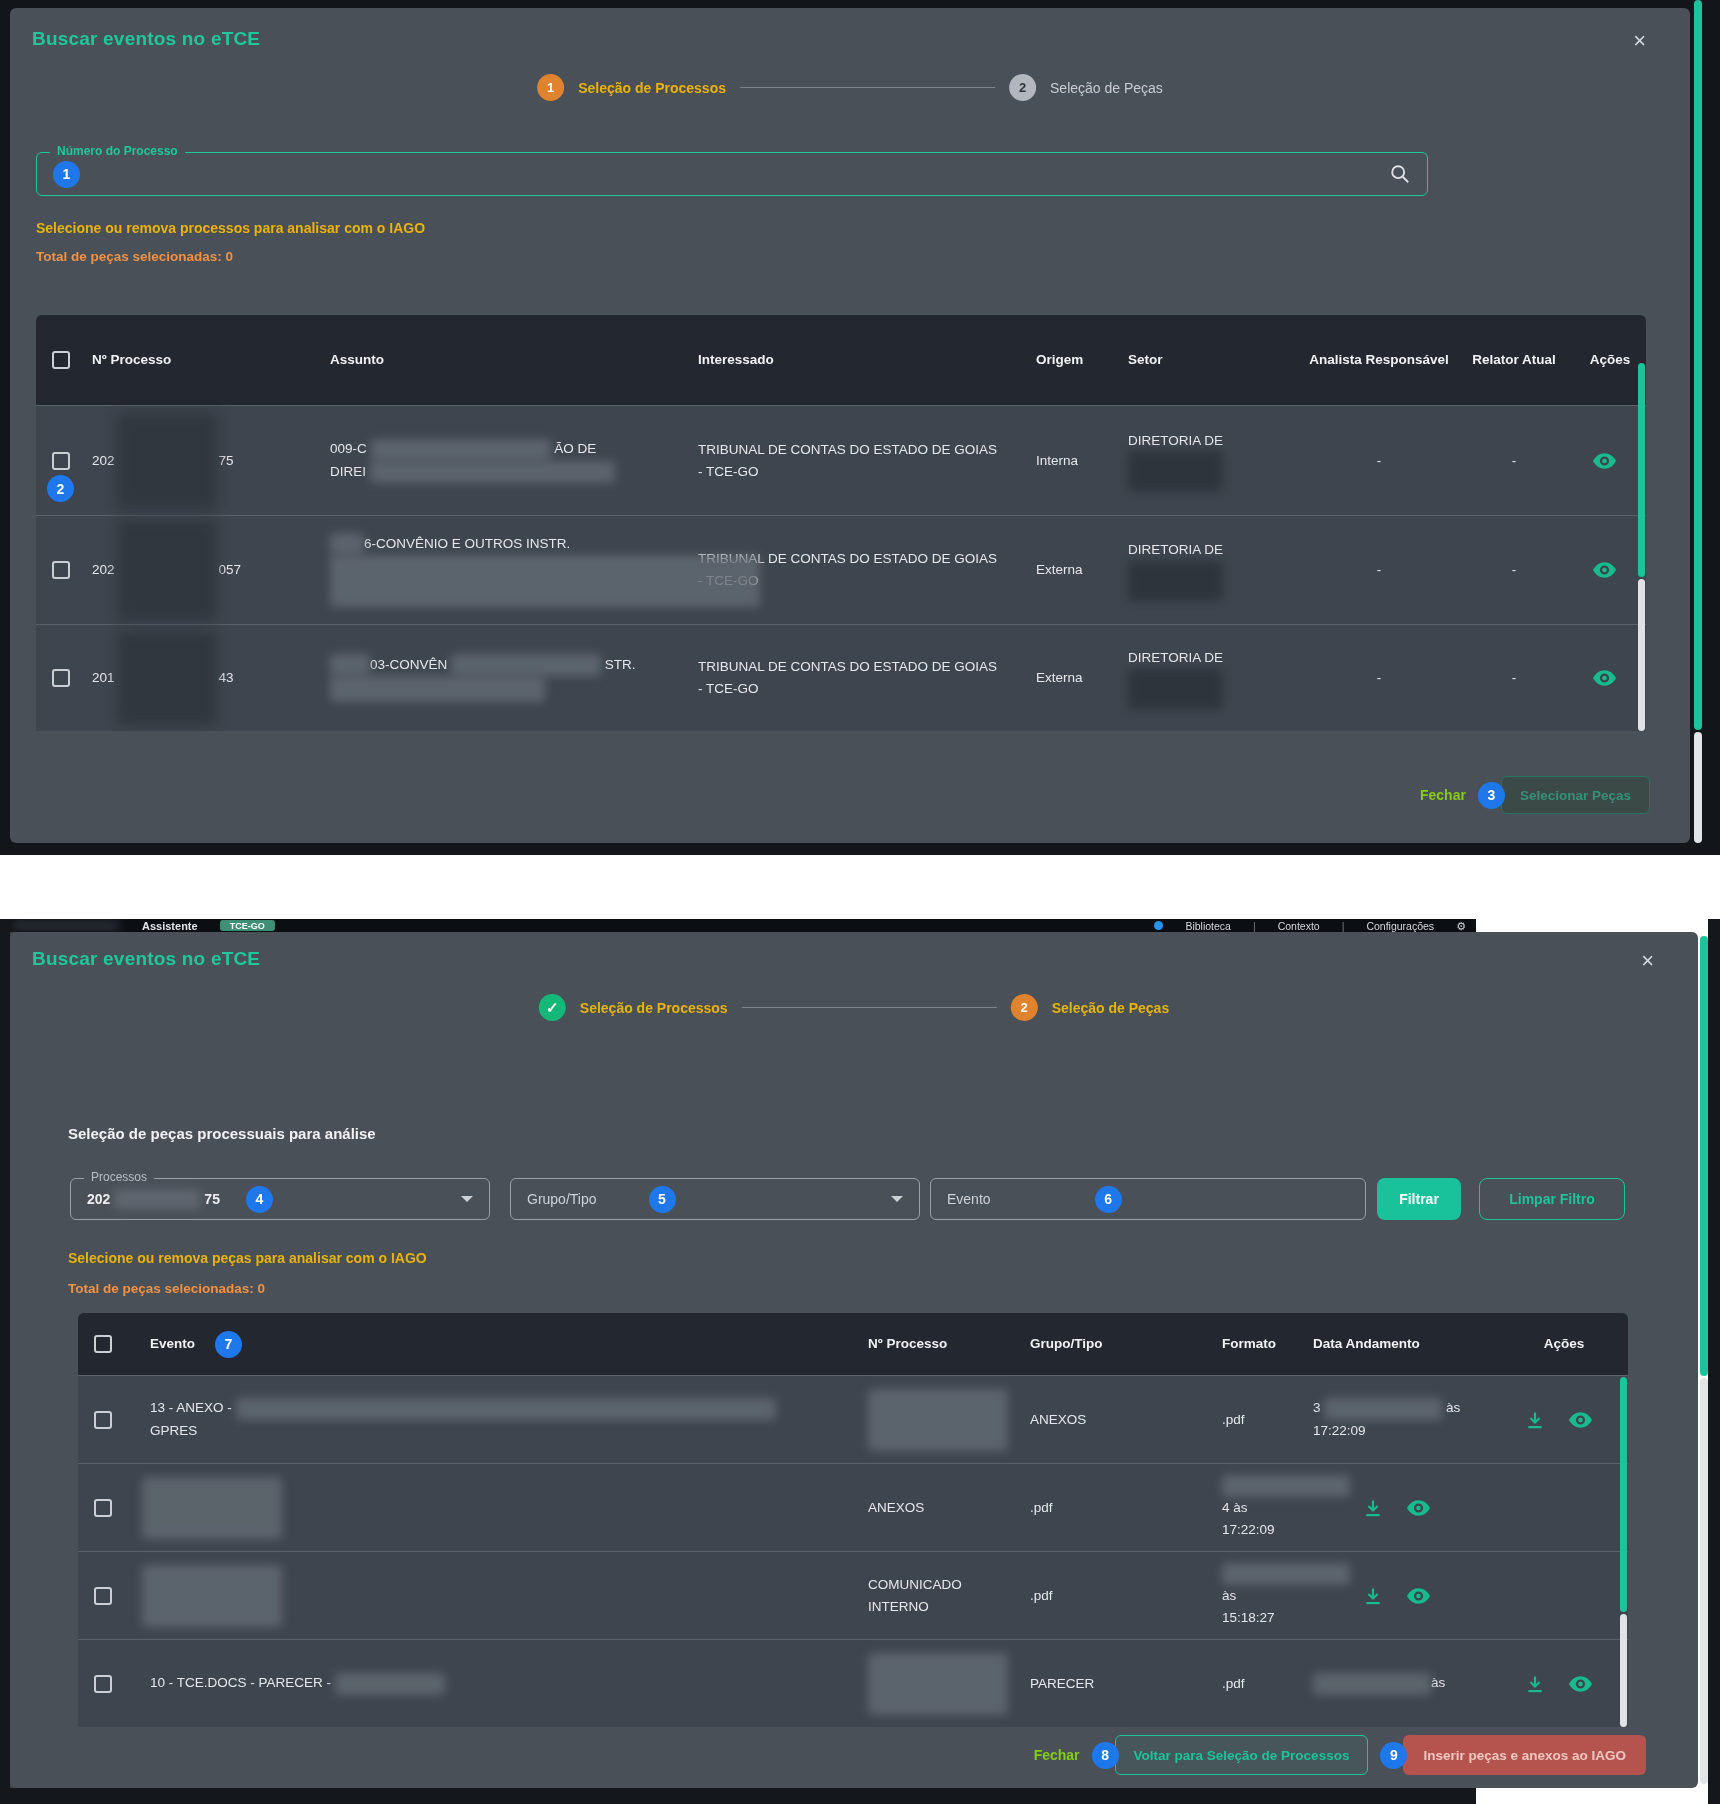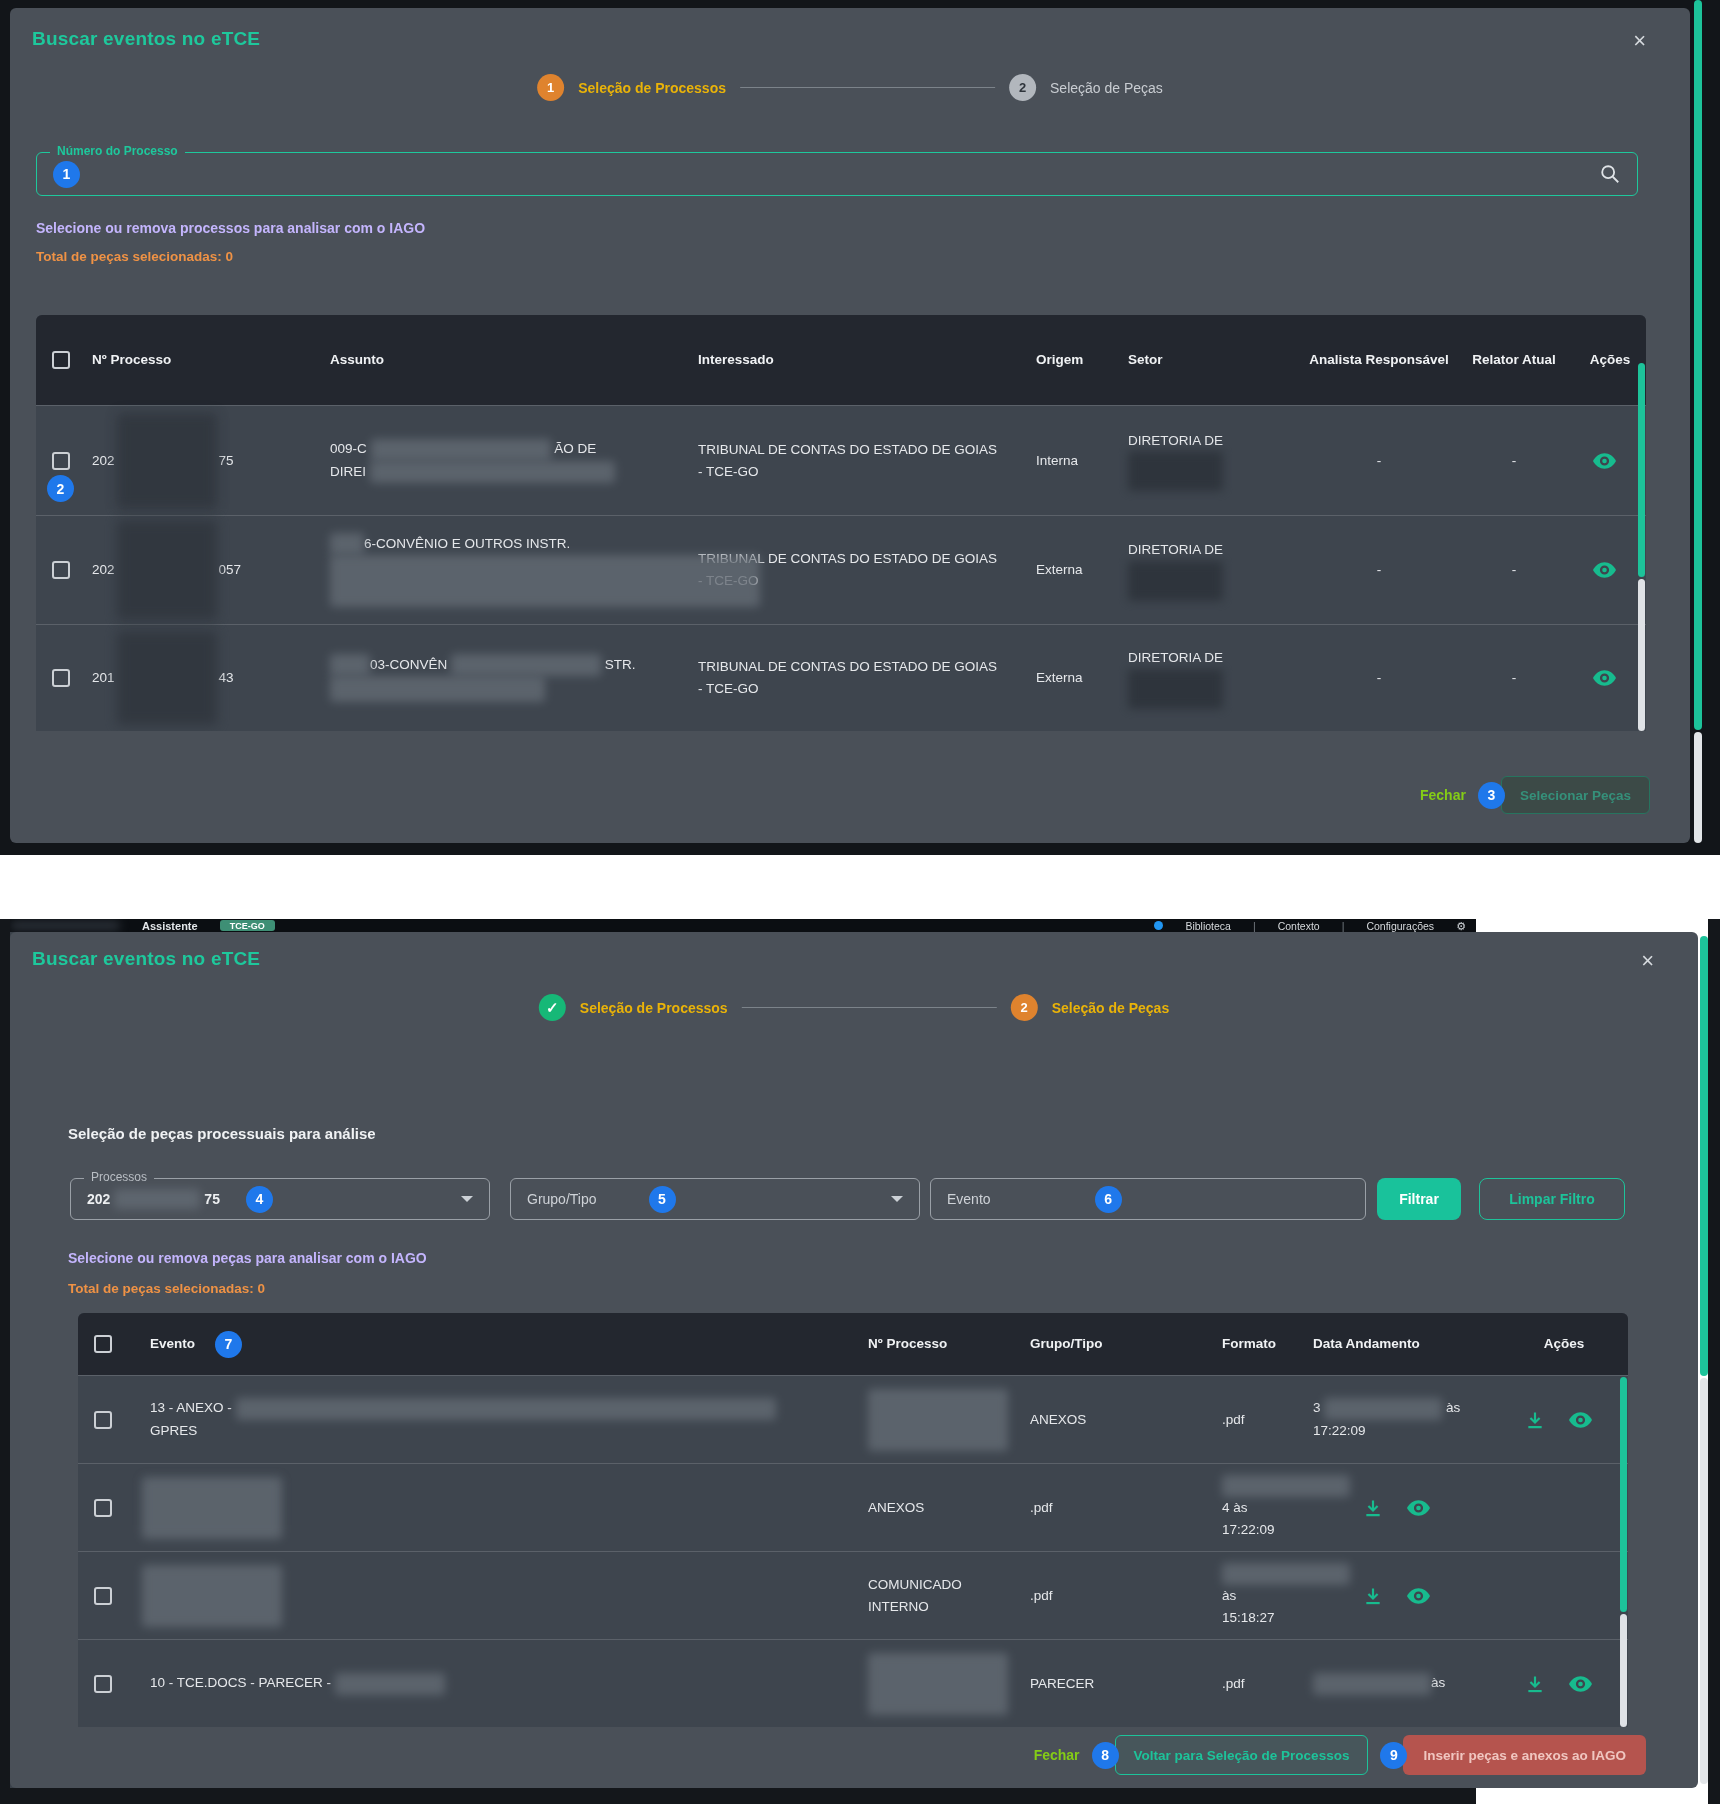--- a/index.html
+++ b/index.html
@@ -44,21 +44,21 @@
   .field{position:absolute;border-radius:6px;display:flex;align-items:center;padding:0 16px;gap:12px;}
   .field .flabel{position:absolute;top:-9px;left:13px;padding:0 7px;font-size:12px;background:#4a5058;}
   .field.teal{border:1.5px solid #1ec89c;}
   .field.teal .flabel{color:#1ec89c;font-weight:600;}
   .field.gray{border:1px solid #9aa0a7;}
   .field.gray .flabel{color:#b9bec4;}
   .ph-text{color:#ced2d7;font-size:14px;}
   .val-text{color:#eef0f2;font-size:14px;font-weight:600;display:inline-flex;align-items:center;gap:4px;}
   .caret{width:0;height:0;border-left:6px solid transparent;border-right:6px solid transparent;border-top:6px solid #ccd1d6;margin-left:auto;}
 
-  .hint{position:absolute;font-weight:700;font-size:14px;color:#c4b5fd;}
+  .hint{position:absolute;font-weight:700;font-size:14px;color:#eab308;}
   .total{position:absolute;font-weight:700;font-size:13.5px;color:#ef9245;}
   .sect-title{position:absolute;font-weight:700;font-size:15px;color:#f0f2f4;}
 
   
   .tbl{position:absolute;border-radius:6px 6px 0 0;overflow:hidden;background:#3e454e;}
   .thead{background:#23272f;display:grid;align-items:center;}
   .trow{display:grid;align-items:center;border-top:1px solid #5b6169;background:#3e454e;}
   .gridA{grid-template-columns:56px 190px 400px 330px 92px 200px 150px 120px 72px;}
   .gridB{grid-template-columns:56px 726px 162px 192px 91px 195px 128px;}
   .th{font-size:13.5px;font-weight:700;color:#f0f2f4;padding-right:10px;line-height:1.5;}
@@ -118,21 +118,21 @@
       <button class="close-btn" style="top:22px;">×</button>
 
       <div class="stepper" style="top:66px;">
         <span class="step-badge orange">1</span>
         <span class="step-label active">Seleção de Processos</span>
         <span class="step-line"></span>
         <span class="step-badge gray">2</span>
         <span class="step-label">Seleção de Peças</span>
       </div>
 
-      <div class="field teal" style="left:26px;top:144px;width:1602px;height:44px;">
+      <div class="field teal" style="left:26px;top:144px;width:1392px;height:44px;">
         <span class="flabel">Número do Processo</span>
         <span class="gbadge">1</span>
         <svg width="22" height="22" viewBox="0 0 24 24" fill="none" stroke="#dfe3e7" stroke-width="2" style="margin-left:auto;">
             <circle cx="10" cy="10" r="6.5"></circle>
             <line x1="15" y1="15" x2="21" y2="21"></line>
           </svg>
       </div>
 
       <div class="hint" style="left:26px;top:212px;">Selecione ou remova processos para analisar com o IAGO</div>
       <div class="total" style="left:26px;top:241px;">Total de peças selecionadas: 0</div>

